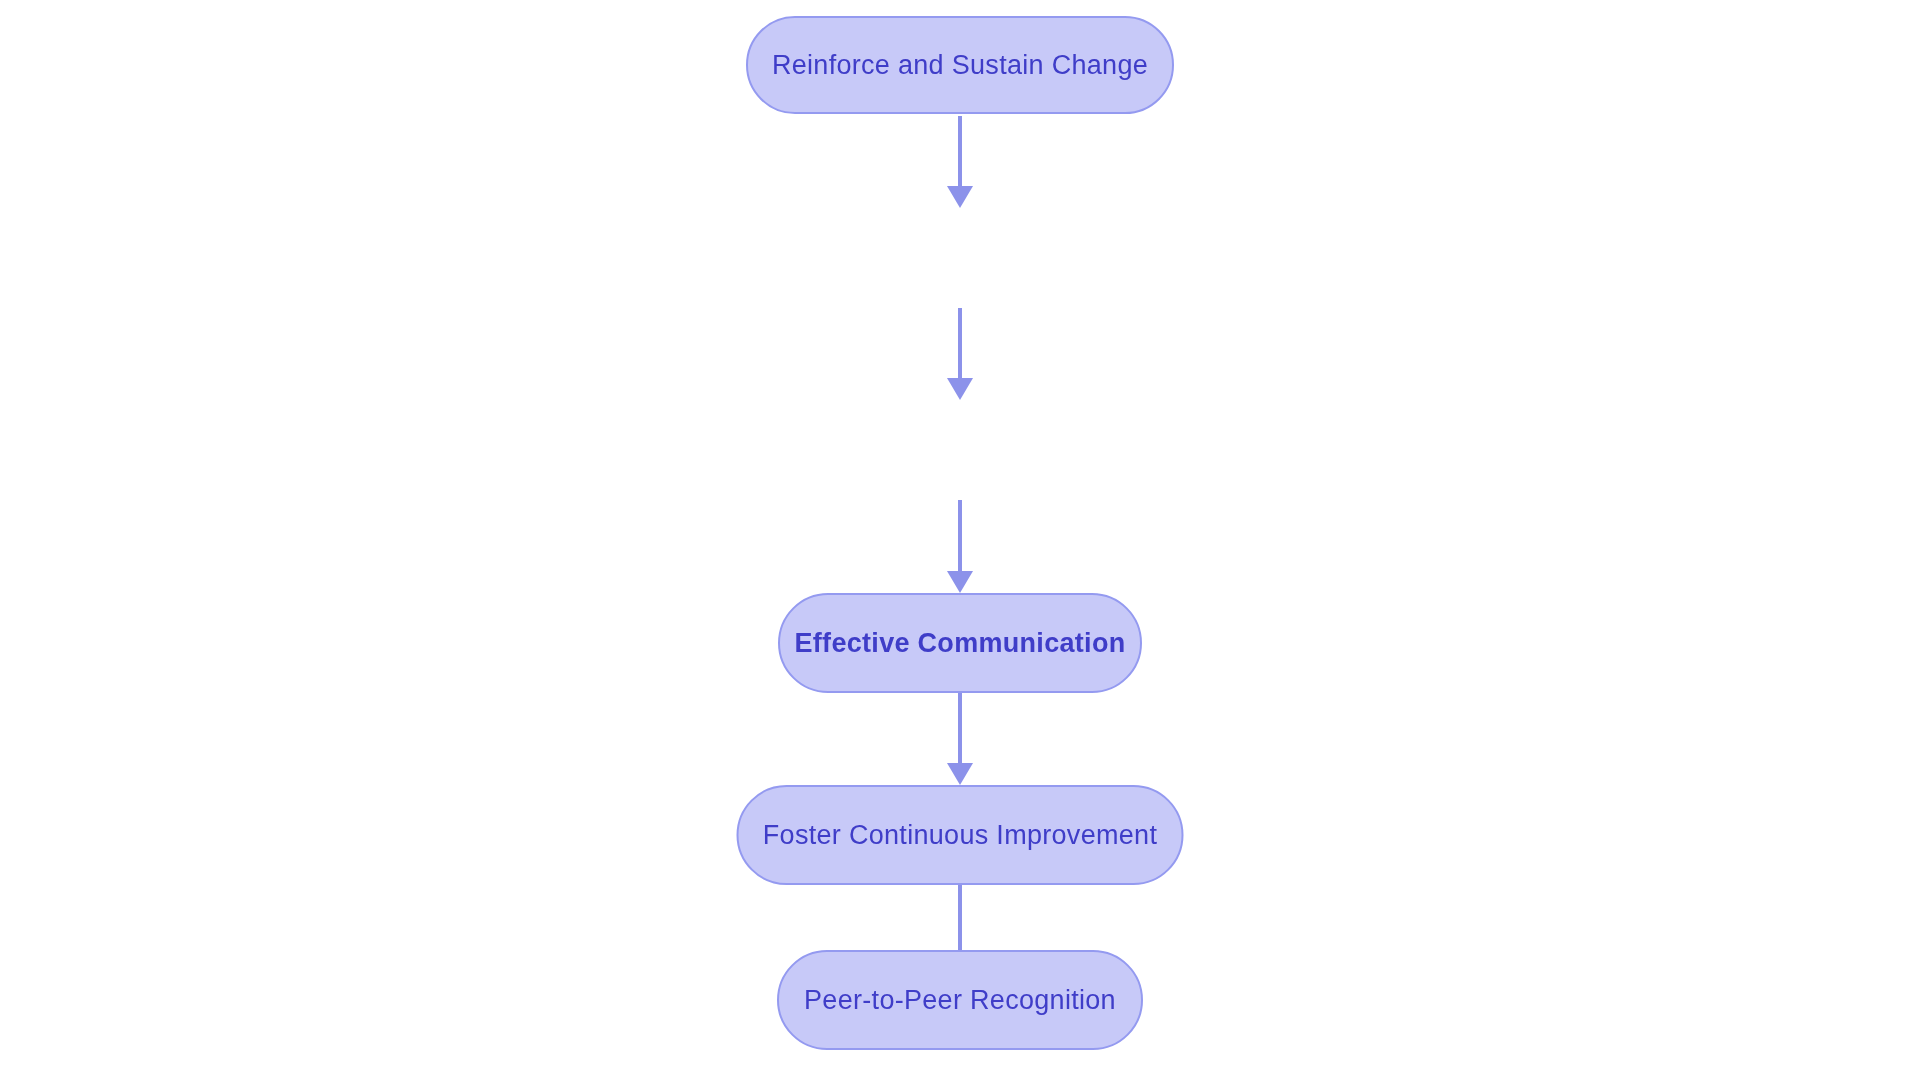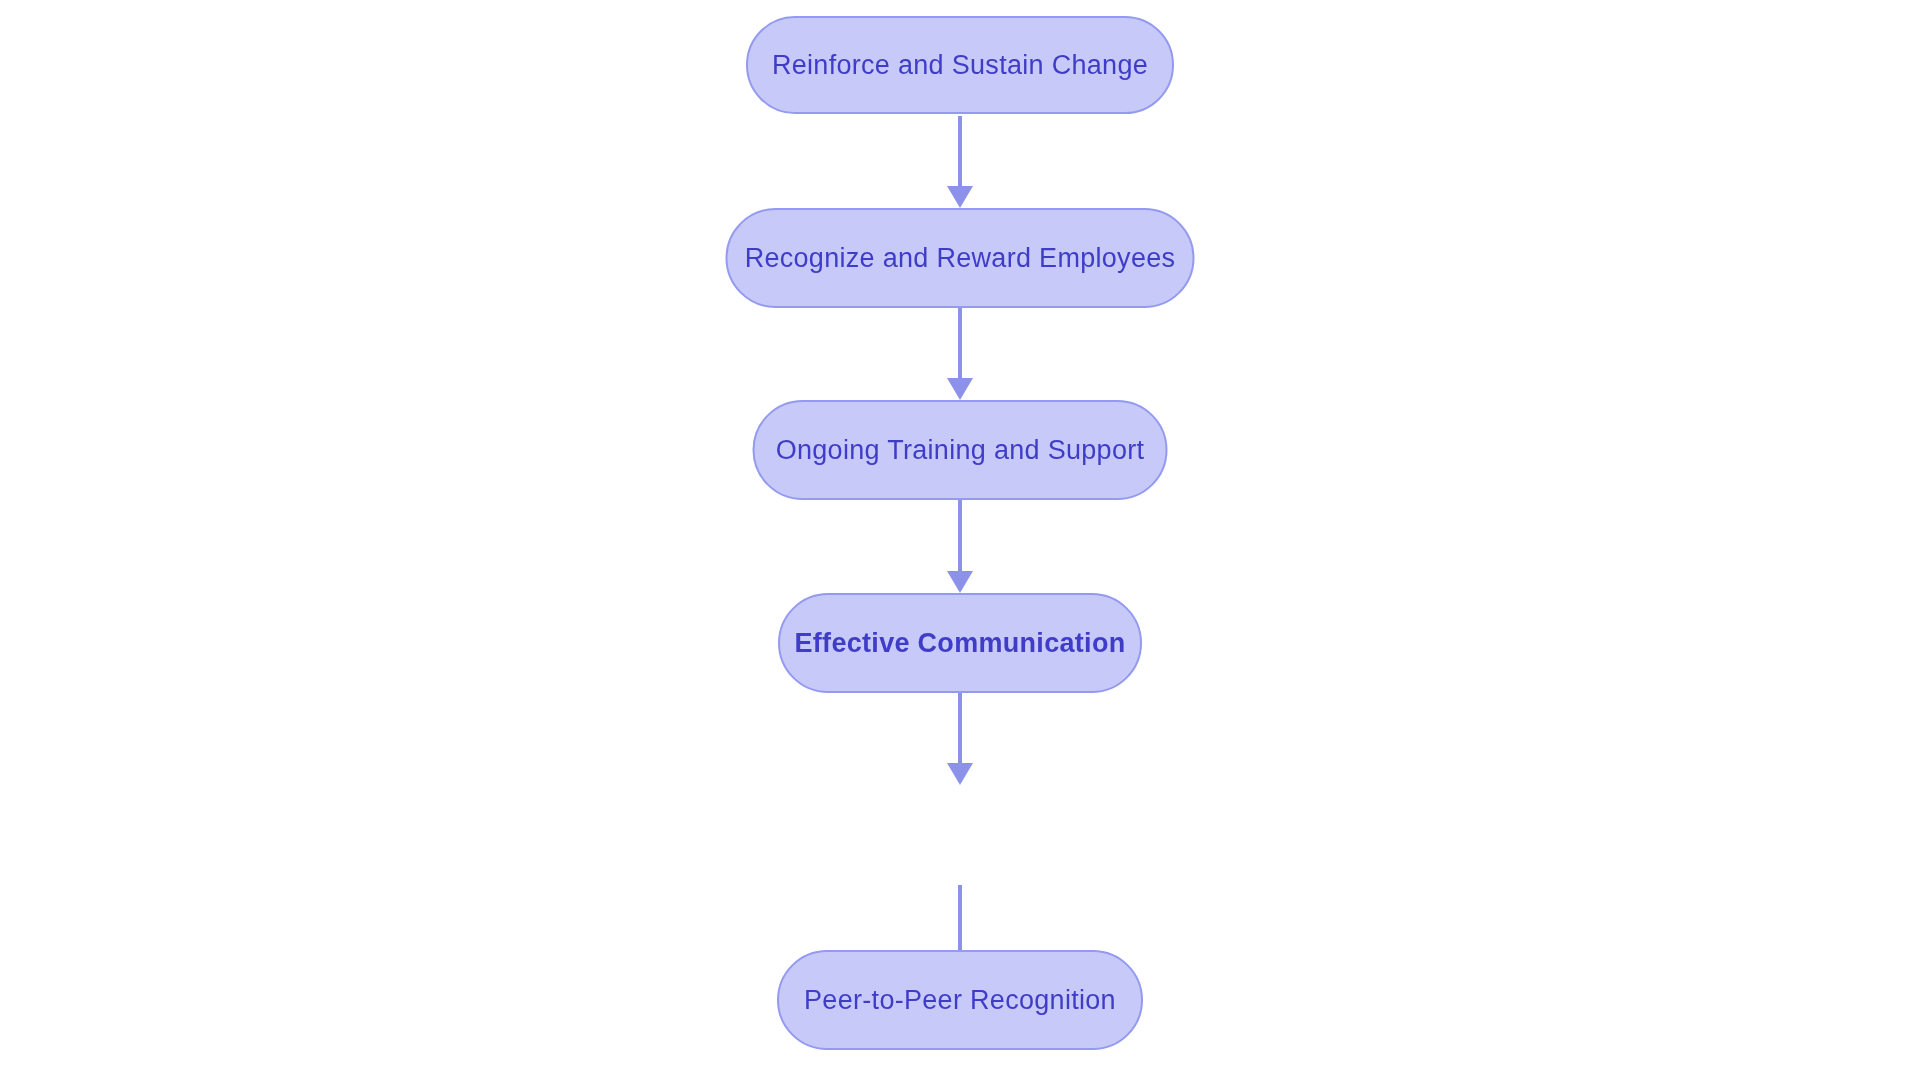--- a/index.html
+++ b/index.html
@@ -69,47 +69,44 @@
 
   <div class="node" style="top:16px; width:428px; height:98px;">
     <span class="label">Reinforce and Sustain Change</span>
   </div>
 
   <div class="arrow" style="top:116px; height:92px;">
     <div class="arrow-line"></div>
     <div class="arrow-head"></div>
   </div>
 
-  <div class="node" style="top:208px; width:469px;">
-    <span class="label">Recognize and Reward Employees</span>
-  </div>
 
   <div class="arrow" style="top:308px; height:92px;">
     <div class="arrow-line"></div>
     <div class="arrow-head"></div>
   </div>
 
-  <div class="node" style="top:400px; width:415px;">
-    <span class="label">Ongoing Training and Support</span>
-  </div>
 
   <div class="arrow" style="top:500px; height:93px;">
     <div class="arrow-line"></div>
     <div class="arrow-head"></div>
   </div>
 
   <div class="node" style="top:593px; width:364px;font-weight:bold;">
     <span class="label">Effective Communication</span>
   </div>
 
   <div class="arrow" style="top:693px; height:92px;">
     <div class="arrow-line"></div>
     <div class="arrow-head"></div>
   </div>
 
+  <div class="node" style="top:785px; width:447px;">
+    <span class="label">Foster Continuous Improvement</span>
+  </div>
 
   <div class="arrow" style="top:885px; height:93px;">
     <div class="arrow-line"></div>
     <div class="arrow-head"></div>
   </div>
 
   <div class="node" style="top:950px; width:366px;">
     <span class="label">Peer-to-Peer Recognition</span>
   </div>
 

